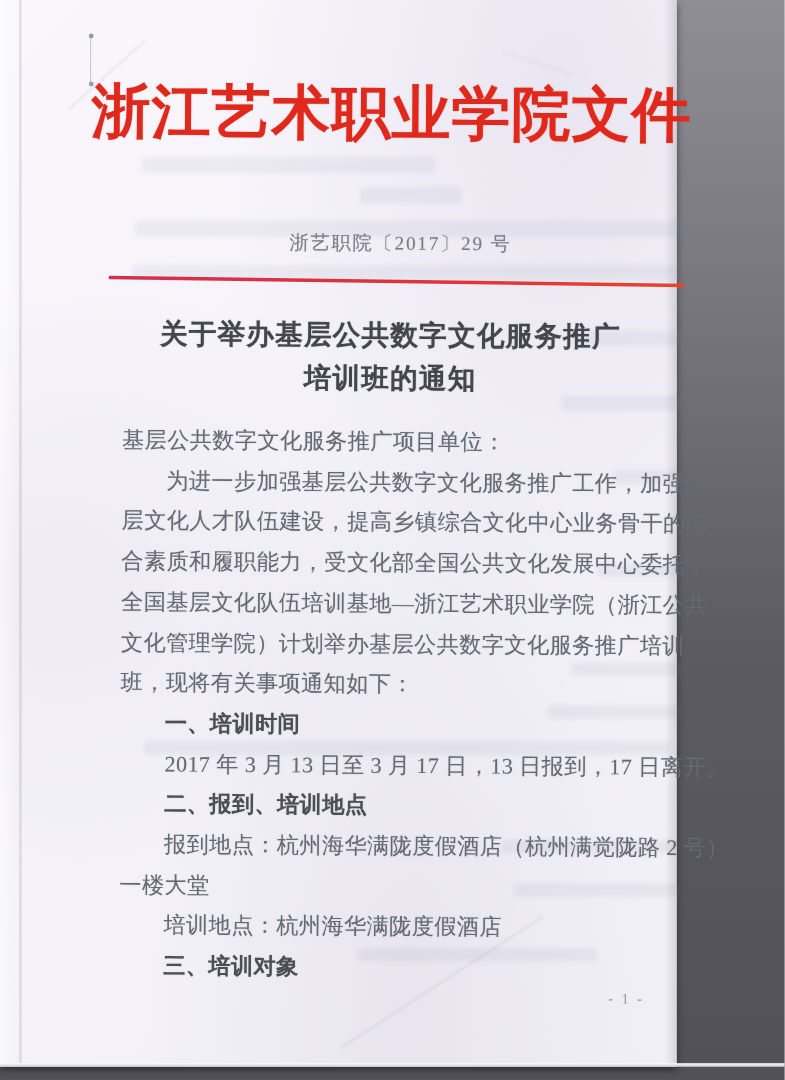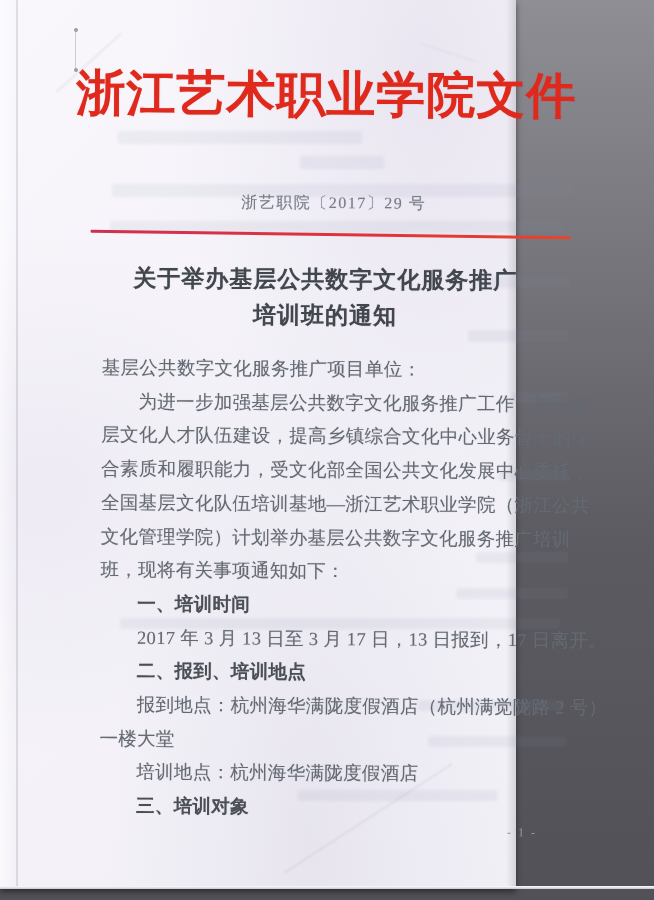--- a/index.html
+++ b/index.html
@@ -1,21 +1,21 @@
 <!DOCTYPE html>
 <html><head>
 <meta charset="utf-8">
 <style>
   html,body{margin:0;padding:0;}
   body{width:654px;height:900px;overflow:hidden;
        font-family:"Liberation Serif","DejaVu Serif",serif;}
   .stage{position:relative;width:654px;height:900px;overflow:hidden;
          background:linear-gradient(to bottom,#8f8e95 0%,#5c5b61 60%,#525157 100%);}
   
-  .paper{position:absolute;left:0;top:0;width:516px;height:889px;
+  .paper{position:absolute;left:0;top:0;width:564px;height:889px;
          background:
            radial-gradient(ellipse at 82% 8%, rgba(214,209,228,0.40), transparent 42%),
            radial-gradient(ellipse at 8% 55%, rgba(218,213,230,0.30), transparent 38%),
            radial-gradient(ellipse at 60% 95%, rgba(210,206,222,0.35), transparent 45%),
            linear-gradient(135deg,#f9f7fc 0%,#f5f3f9 45%,#f1eff6 100%);
          box-shadow:0 3px 6px rgba(0,0,0,0.45);}
   .paper-bottom-highlight{position:absolute;left:0;top:886px;width:654px;height:3px;
          background:linear-gradient(to bottom,#fdfdfe,#c9c7cf);}
   .edge-shadow-right{position:absolute;right:0;top:0;width:10px;height:889px;
          background:linear-gradient(to right,rgba(0,0,0,0),rgba(110,108,120,0.22));}

